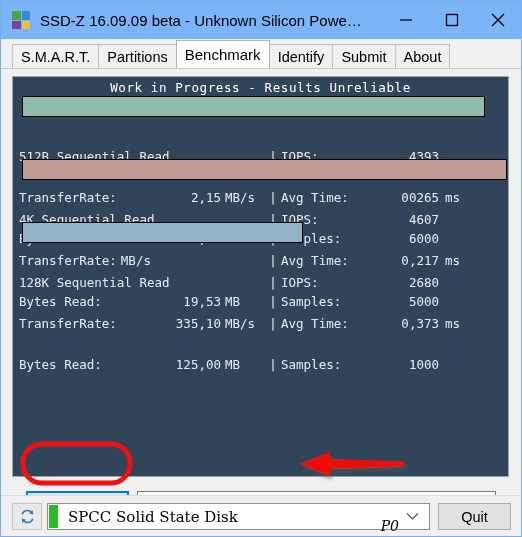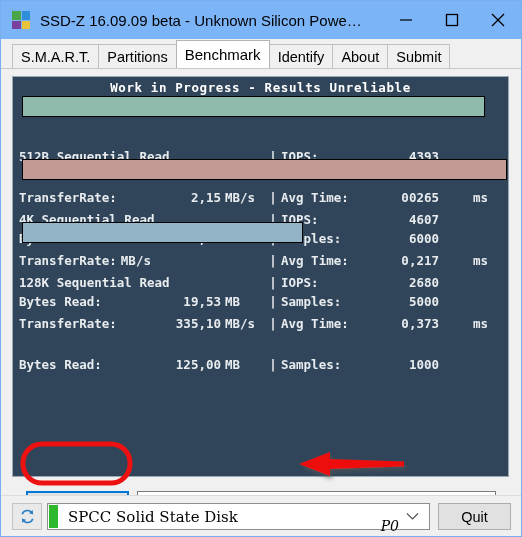--- a/index.html
+++ b/index.html
@@ -98,21 +98,20 @@
     font-size: 15px;
   }
 
   
   #page {
     flex: 1 1 auto;
     background: #f0f0f0;
     border-top: 1px solid #c8c8c8;
     position: relative;
     box-sizing: border-box;
-    font-weight: bold;
   }
 
   
   #results-panel {
     position: absolute;
     left: 11px; top: 7px;
     width: 497px; height: 401px;
     background: #30455a;
     border: 1px solid #9ba7b2;
     box-sizing: border-box;
@@ -150,21 +149,21 @@
   }
   .res-row { display: flex; }
   .col-left  { width: 246px; display: flex; }
   .lbl { white-space: pre; }
   .val { flex: 1 1 auto; text-align: right; white-space: pre; }
   .unit { width: 40px; white-space: pre; padding-left: 4px; }
   .sep  { width: 16px; text-align: center; white-space: pre; }
   .col-right { display: flex; }
   .rlbl { width: 96px; white-space: pre; }
   .rval { width: 62px; text-align: right; white-space: pre; }
-  .runit { padding-left: 6px; white-space: pre; margin-left: 28px; }
+  .runit { padding-left: 6px; white-space: pre; }
 
   
   #controls {
     position: absolute;
     left: 0; top: 414px;
     width: 100%; height: 44px;
   }
   #benchmark-button {
     position: absolute;
     left: 25px; top: 8px;
@@ -298,22 +297,22 @@
         <line x1="14" y1="2" x2="2" y2="14" stroke="#000" stroke-width="1.3"></line>
       </svg>
     </div>
   </div>
 
   <div id="tabstrip">
     <div class="tab">S.M.A.R.T.</div>
     <div class="tab">Partitions</div>
     <div class="tab active">Benchmark</div>
     <div class="tab">Identify</div>
+    <div class="tab">Submit</div>
     <div class="tab">About</div>
-    <div class="tab">Submit</div>
   </div>
 
   <div id="page">
 
     <div id="results-panel">
       <div id="wip-banner">Work in Progress - Results Unreliable</div>
 
       <div class="bench-block" style="top:19px">
         <div class="bar-outer" style="width:463px">
           <span class="bar-fill" style="background:#8fbbac"></span>

